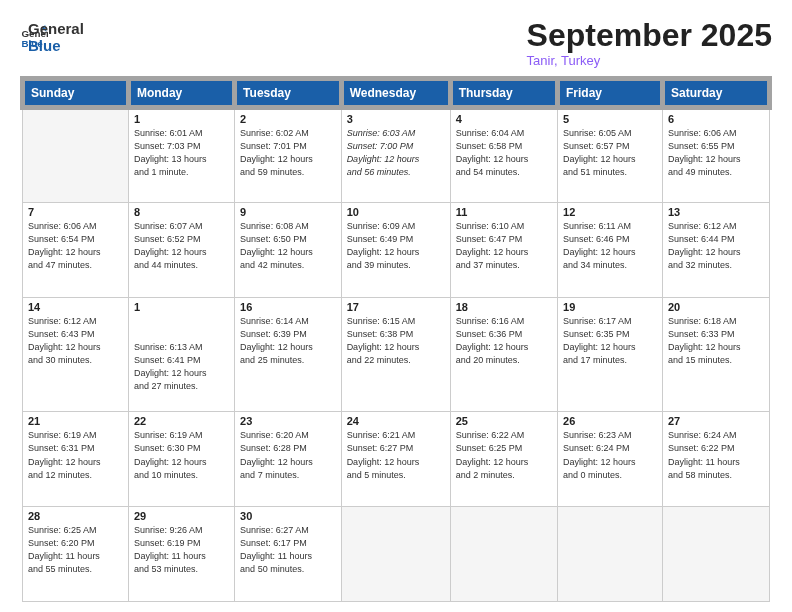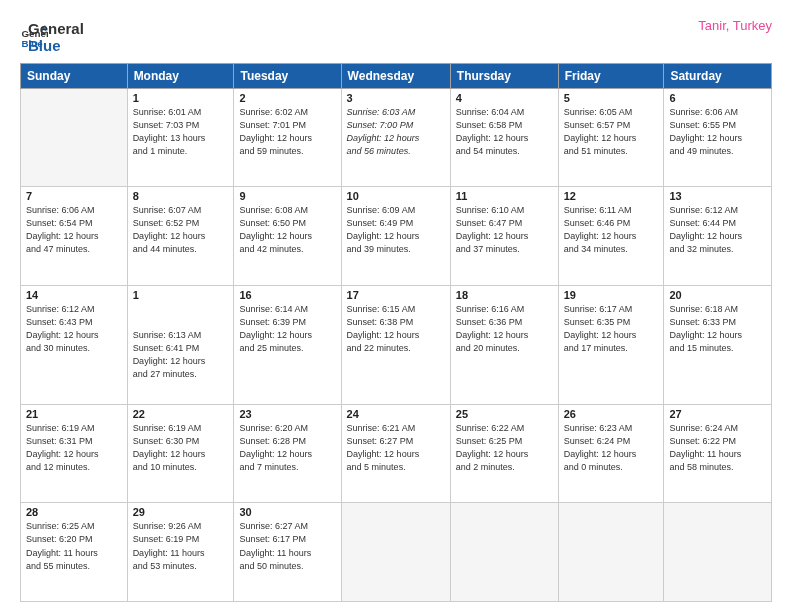--- a/index.html
+++ b/index.html
@@ -36,36 +36,36 @@
       text-align: right;
     }
     .month-title {
       font-size: 32px;
       font-weight: bold;
       color: #222;
       line-height: 1.1;
     }
     .location {
       font-size: 13px;
-      color: #ec4899;
-      text-align: center;
+      color: #8b5cf6;
+      text-align: left;
     }
     .calendar {
       width: 100%;
       border-collapse: collapse;
       flex: 1;
     }
     .calendar th {
       background: #1a5fa8;
       color: #fff;
       font-size: 12px;
       font-weight: bold;
       padding: 5px 6px;
       text-align: left;
-      border: 1px solid #a3a3a3;
+      border: 5px solid #a3a3a3;
     }
     .calendar td {
       vertical-align: top;
       border: 1px solid #ccc;
       padding: 3px 5px;
       width: 113px;
       height: 82px;
       font-size: 9.5px;
       color: #333;
       background: #fff;
@@ -97,20 +97,21 @@
         <text x="2" y="35" font-size="14" font-weight="bold" fill="#1a5fa8">Blue</text>
         <polygon points="30,8 38,14 34,6" fill="#1a5fa8"></polygon>
         <polygon points="34,6 38,14 36,4" fill="#5ba3e0"></polygon>
       </svg>
       <div style="display:flex;flex-direction:column;line-height:1.15;margin-left:-24px;margin-top:2px;">
         <span style="font-size:15px;font-weight:bold;color:#333;">General</span>
         <span style="font-size:15px;font-weight:bold;color:#1a5fa8;">Blue</span>
       </div>
     </div>
     <div class="title-block">
+      <div class="month-title">September 2025</div>
       <div class="location">Tanir, Turkey</div>
     </div>
   </div>
 
   <table class="calendar">
     <thead>
       <tr>
       <th>Sunday</th>
           <th>Monday</th>
           <th>Tuesday</th>

